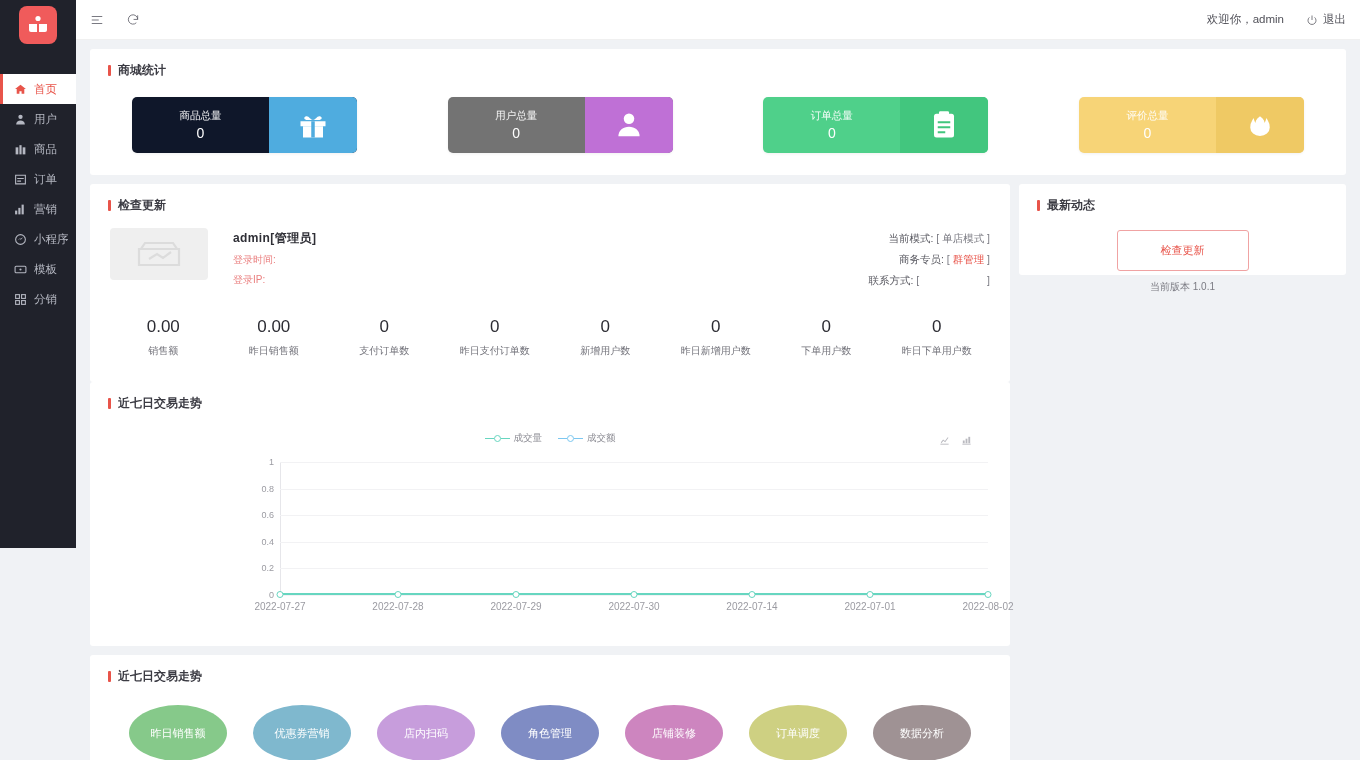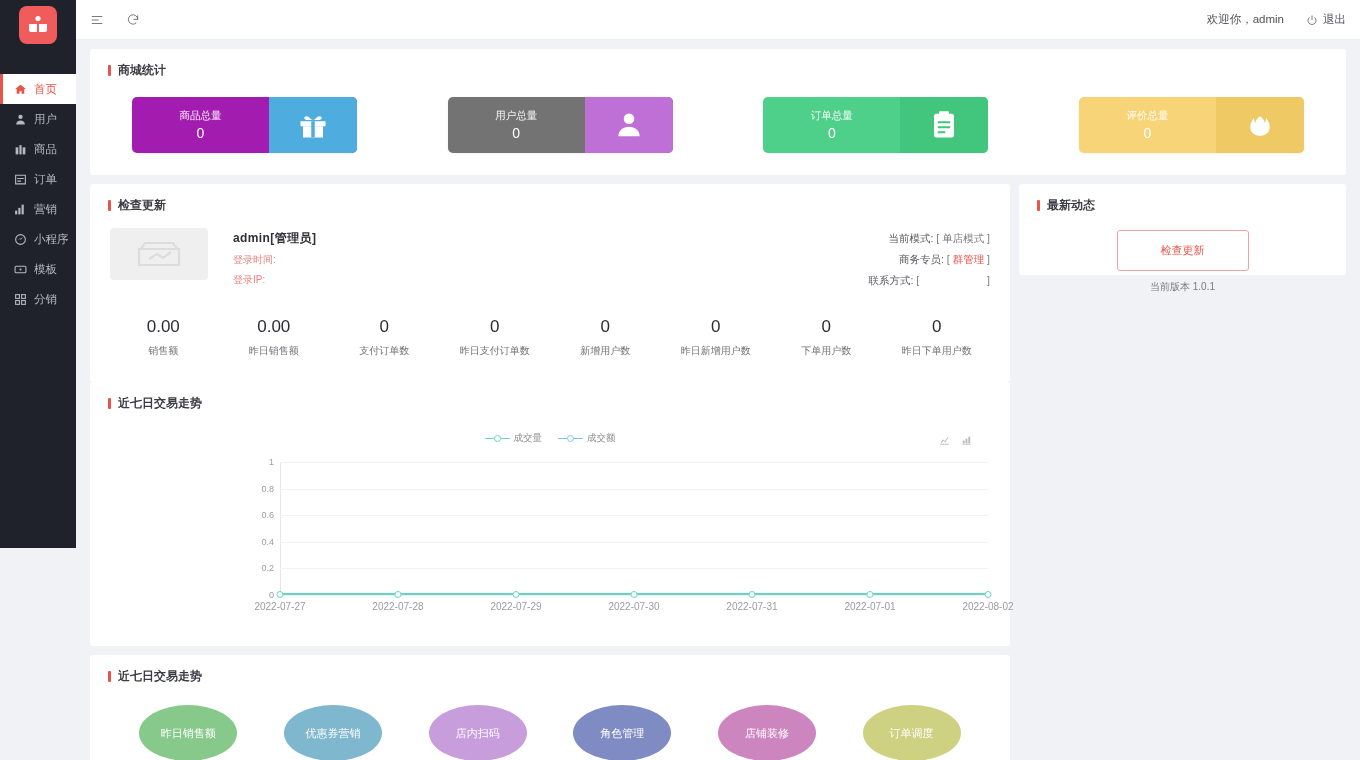--- a/index.html
+++ b/index.html
@@ -266,21 +266,21 @@
 
     <div class="content">
 
       <div class="card">
         <div class="card-title">
           <span class="bar"></span>
           <span>商城统计</span>
         </div>
         <div class="stats-row">
 
-          <div class="stat-card" style="background:#a21caf">
+          <div class="stat-card" style="background:#0f172a">
             <div class="stat-left">
               <span class="stat-label">商品总量</span>
               <span class="stat-value">0</span>
             </div>
             <div class="stat-right" style="background:#4facdf">
               <svg viewBox="0 0 24 24">
                   <rect x="2" y="9" width="20" height="4"></rect>
                   <rect x="4" y="13" width="16" height="9"></rect>
                   <rect x="10.6" y="9" width="2.8" height="13" fill="#4facdf"></rect>
                   <path d="M12 8C10 8 8.5 4 6 5.2 4.2 6 5 8 7.5 8zM12 8c2 0 3.5-4 6-2.8C19.8 6 19 8 16.5 8z"></path>
@@ -495,38 +495,39 @@
             <div class="dot" style="left:33.33%"></div>
             <div class="dot" style="left:50%"></div>
             <div class="dot" style="left:66.66%"></div>
             <div class="dot" style="left:83.33%"></div>
             <div class="dot" style="left:100%"></div>
 
             <span class="xtick" style="left:0%">2022-07-27</span>
             <span class="xtick" style="left:16.66%">2022-07-28</span>
             <span class="xtick" style="left:33.33%">2022-07-29</span>
             <span class="xtick" style="left:50%">2022-07-30</span>
-            <span class="xtick" style="left:66.66%">2022-07-31</span>
+            <span class="xtick" style="left:66.66%">2022-07-14</span>
             <span class="xtick" style="left:83.33%">2022-07-01</span>
             <span class="xtick" style="left:100%">2022-08-02</span>
           </div>
 
         </div>
       </div>
 
       <div class="card chart-card" style="height:auto">
         <div class="card-title">
           <span class="bar"></span>
           <span>近七日交易走势</span>
         </div>
         <div class="shortcuts">
           <div class="ellipse" style="background:#86c98a">昨日销售额</div>
           <div class="ellipse" style="background:#7fb8ce">优惠券营销</div>
           <div class="ellipse" style="background:#c79ddc">店内扫码</div>
           <div class="ellipse" style="background:#7f8cc4">角色管理</div>
           <div class="ellipse" style="background:#cd85bf">店铺装修</div>
           <div class="ellipse" style="background:#ced082">订单调度</div>
+          <div class="ellipse" style="background:#9f9294">数据分析</div>
         </div>
       </div>
 
     </div>
   </div>
 </div>
 
 </body></html>

